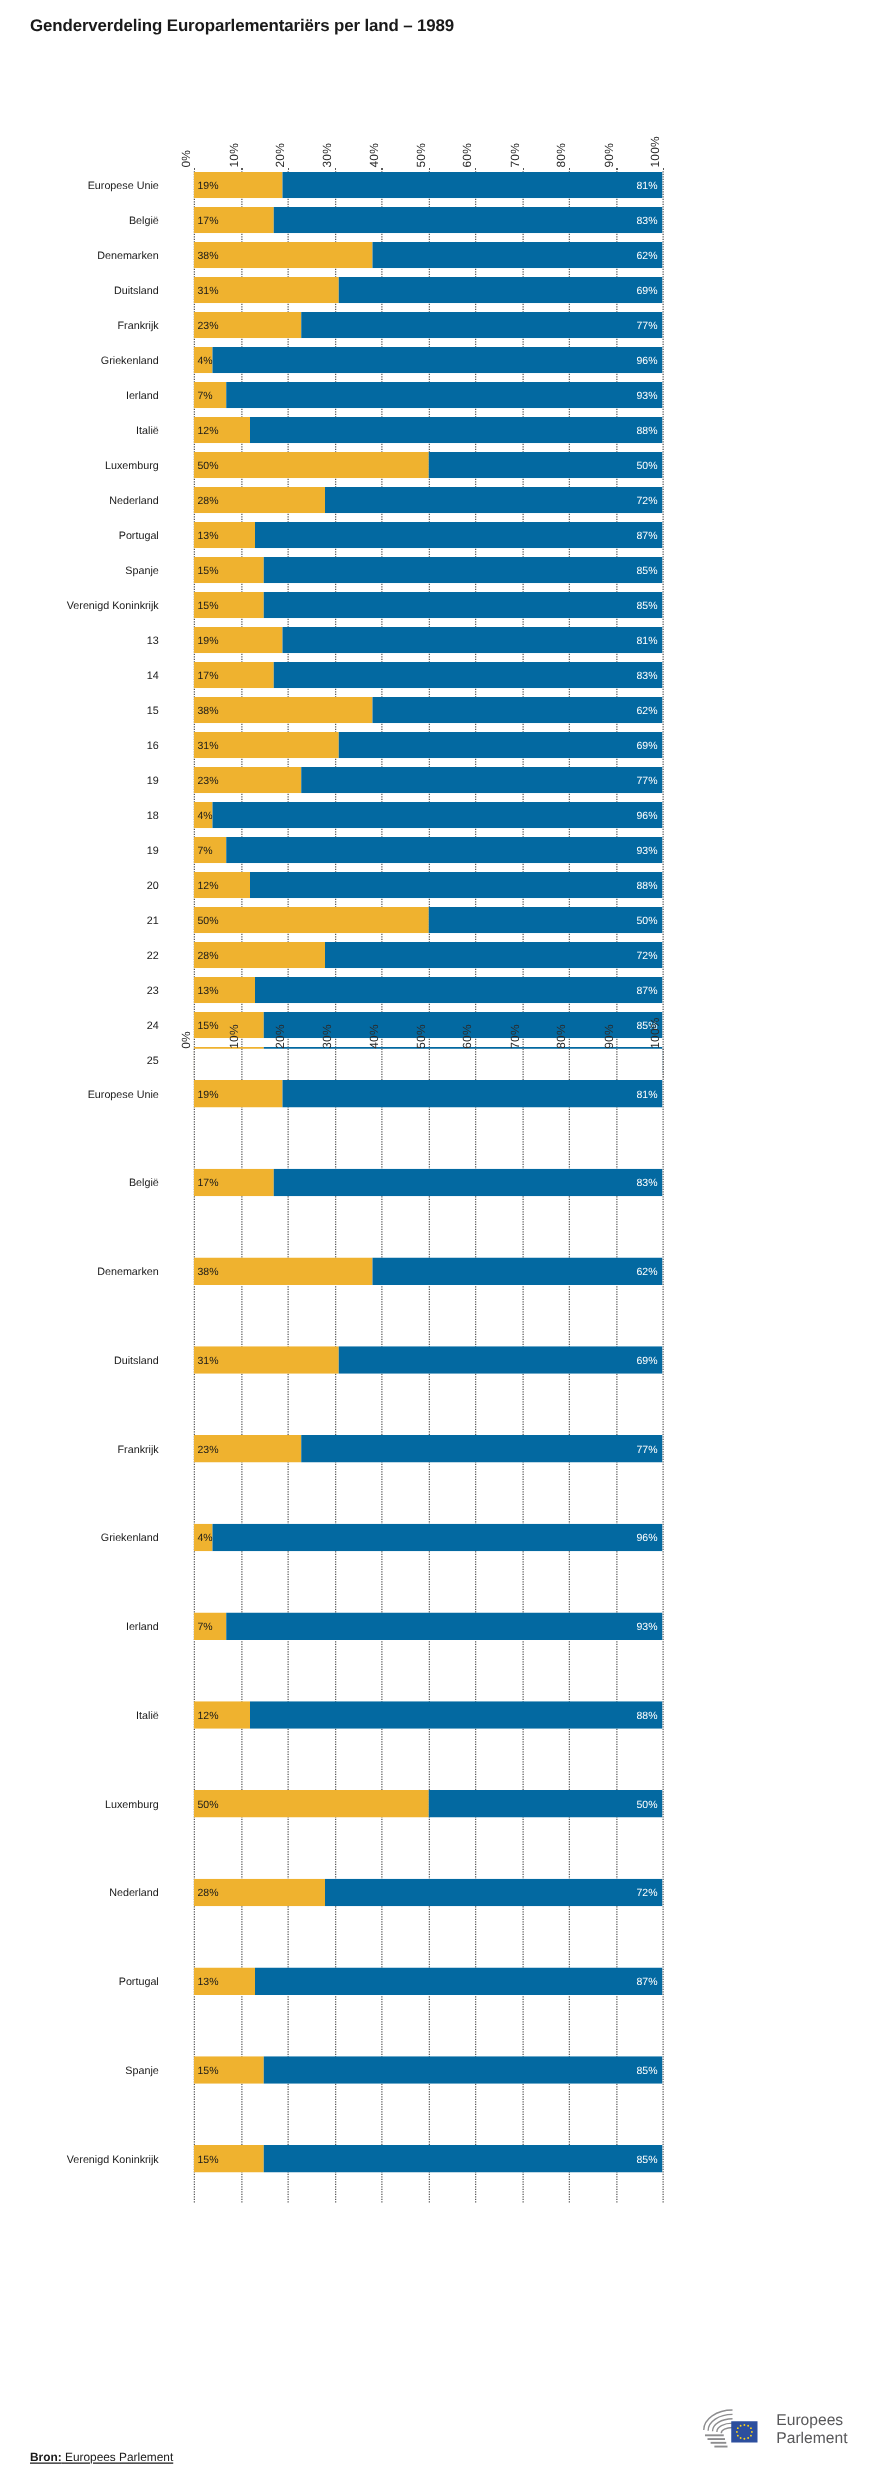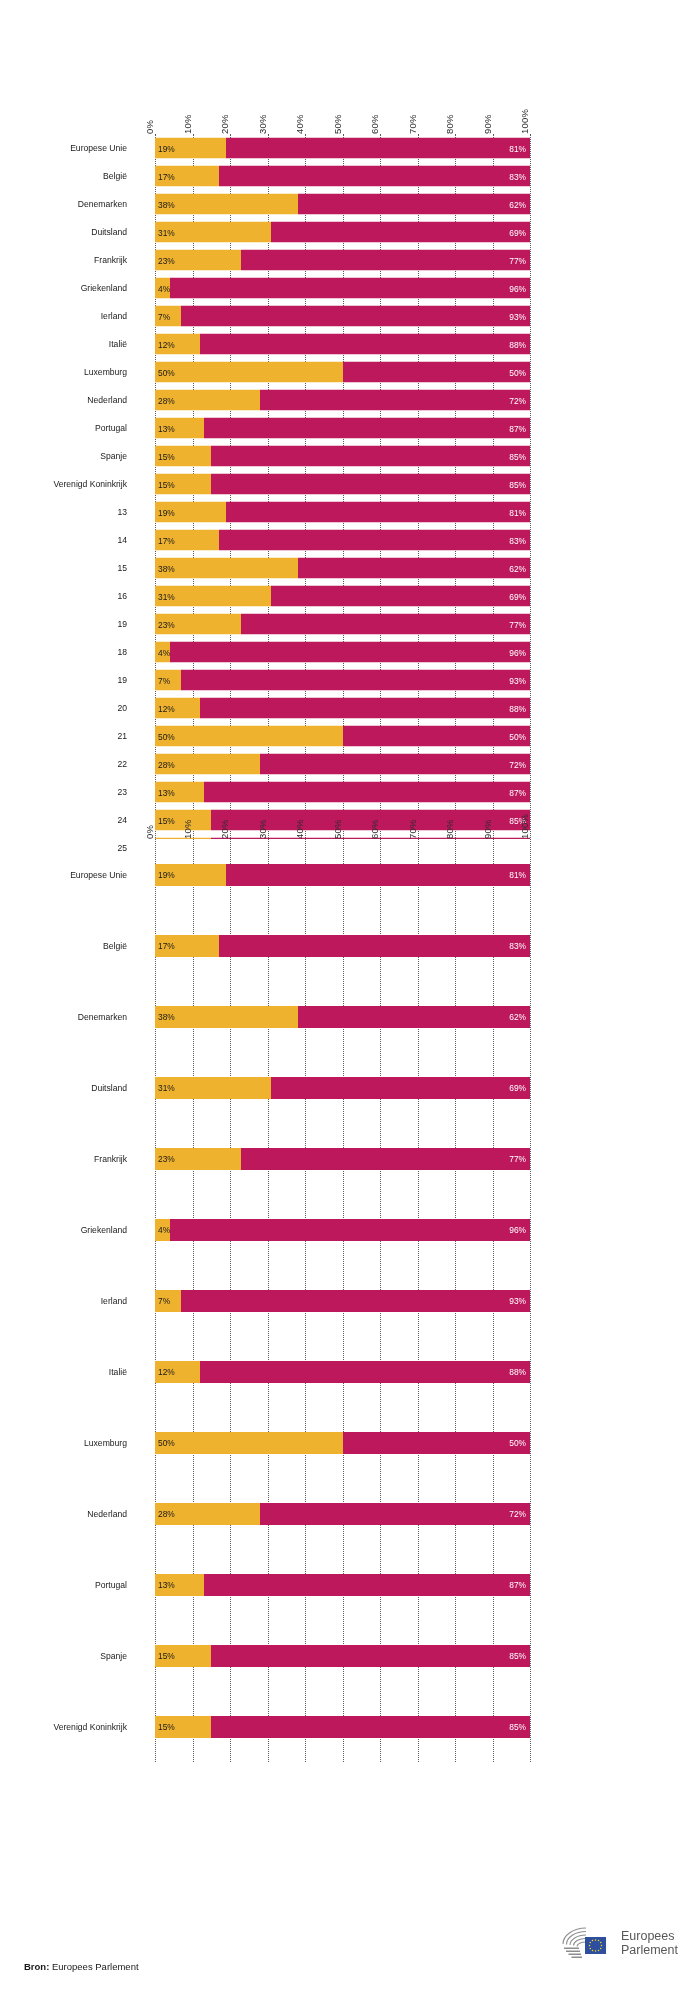--- a/index.html
+++ b/index.html
@@ -74,21 +74,21 @@
   .bar {
     position: absolute;
     left: 0; right: 0;
     top: 50%;
     transform: translateY(-50%);
     display: flex;
     overflow: hidden;
   }
   .seg { position: relative; height: 100%; }
   .seg-women { background: #efb22f; }
-  .seg-men   { background: #be185d; }
+  .seg-men   { background: #0369a1; }
   .seg-label {
     position: absolute;
     top: 50%;
     transform: translateY(-50%);
     font-size: 8.4px;
     font-weight: 400;
     white-space: nowrap;
   }
   .seg-women .seg-label { left: 3px; color: #1a1a1a; }
   .seg-men   .seg-label { right: 4px; color: #ffffff; }
@@ -106,21 +106,21 @@
     position: absolute; left: 24px; top: 0;
     display: flex; align-items: center; gap: 0;
   }
   .legend-item { display: flex; align-items: center; margin-right: 22px; }
   .swatch { width: 22px; height: 22px; display: block; }
   .legend-text {
     margin-left: 8px; font-size: 10px; font-weight: bold; color: #1a1a1a;
   }
   .source {
     position: absolute; left: 24px; top: 31px;
-    font-size: 9.5px; color: #1a1a1a; white-space: nowrap;
+    font-size: 9.5px; color: #1a1a1a; white-space: nowrap; text-decoration: underline;
   }
   .source b { font-weight: bold; }
   .source span.src-val { font-weight: 400; }
 
   .ep-logo {
     position: absolute; right: 22px; top: -4px;
     display: flex; align-items: center;
   }
   .ep-mark { width: 58px; height: 34px; display:block; }
   .ep-wordmark {
@@ -128,20 +128,21 @@
     font-size: 12.5px; line-height: 14px;
     color: #58585a; font-weight: 400;
   }
 </style>
 </head>
 <body>
 
 <div class="page">
 
   <div class="header">
+    <div class="title">Genderverdeling Europarlementariërs per land – 1989</div>
   </div>
 
   <div class="chart" id="chart-1">
     <div class="axis-row">
         <span class="axis-tick" style="left: 0px;">0%</span>
         <span class="axis-tick" style="left: 37.5px;">10%</span>
         <span class="axis-tick" style="left: 75px;">20%</span>
         <span class="axis-tick" style="left: 112.5px;">30%</span>
         <span class="axis-tick" style="left: 150px;">40%</span>
         <span class="axis-tick" style="left: 187.5px;">50%</span>

